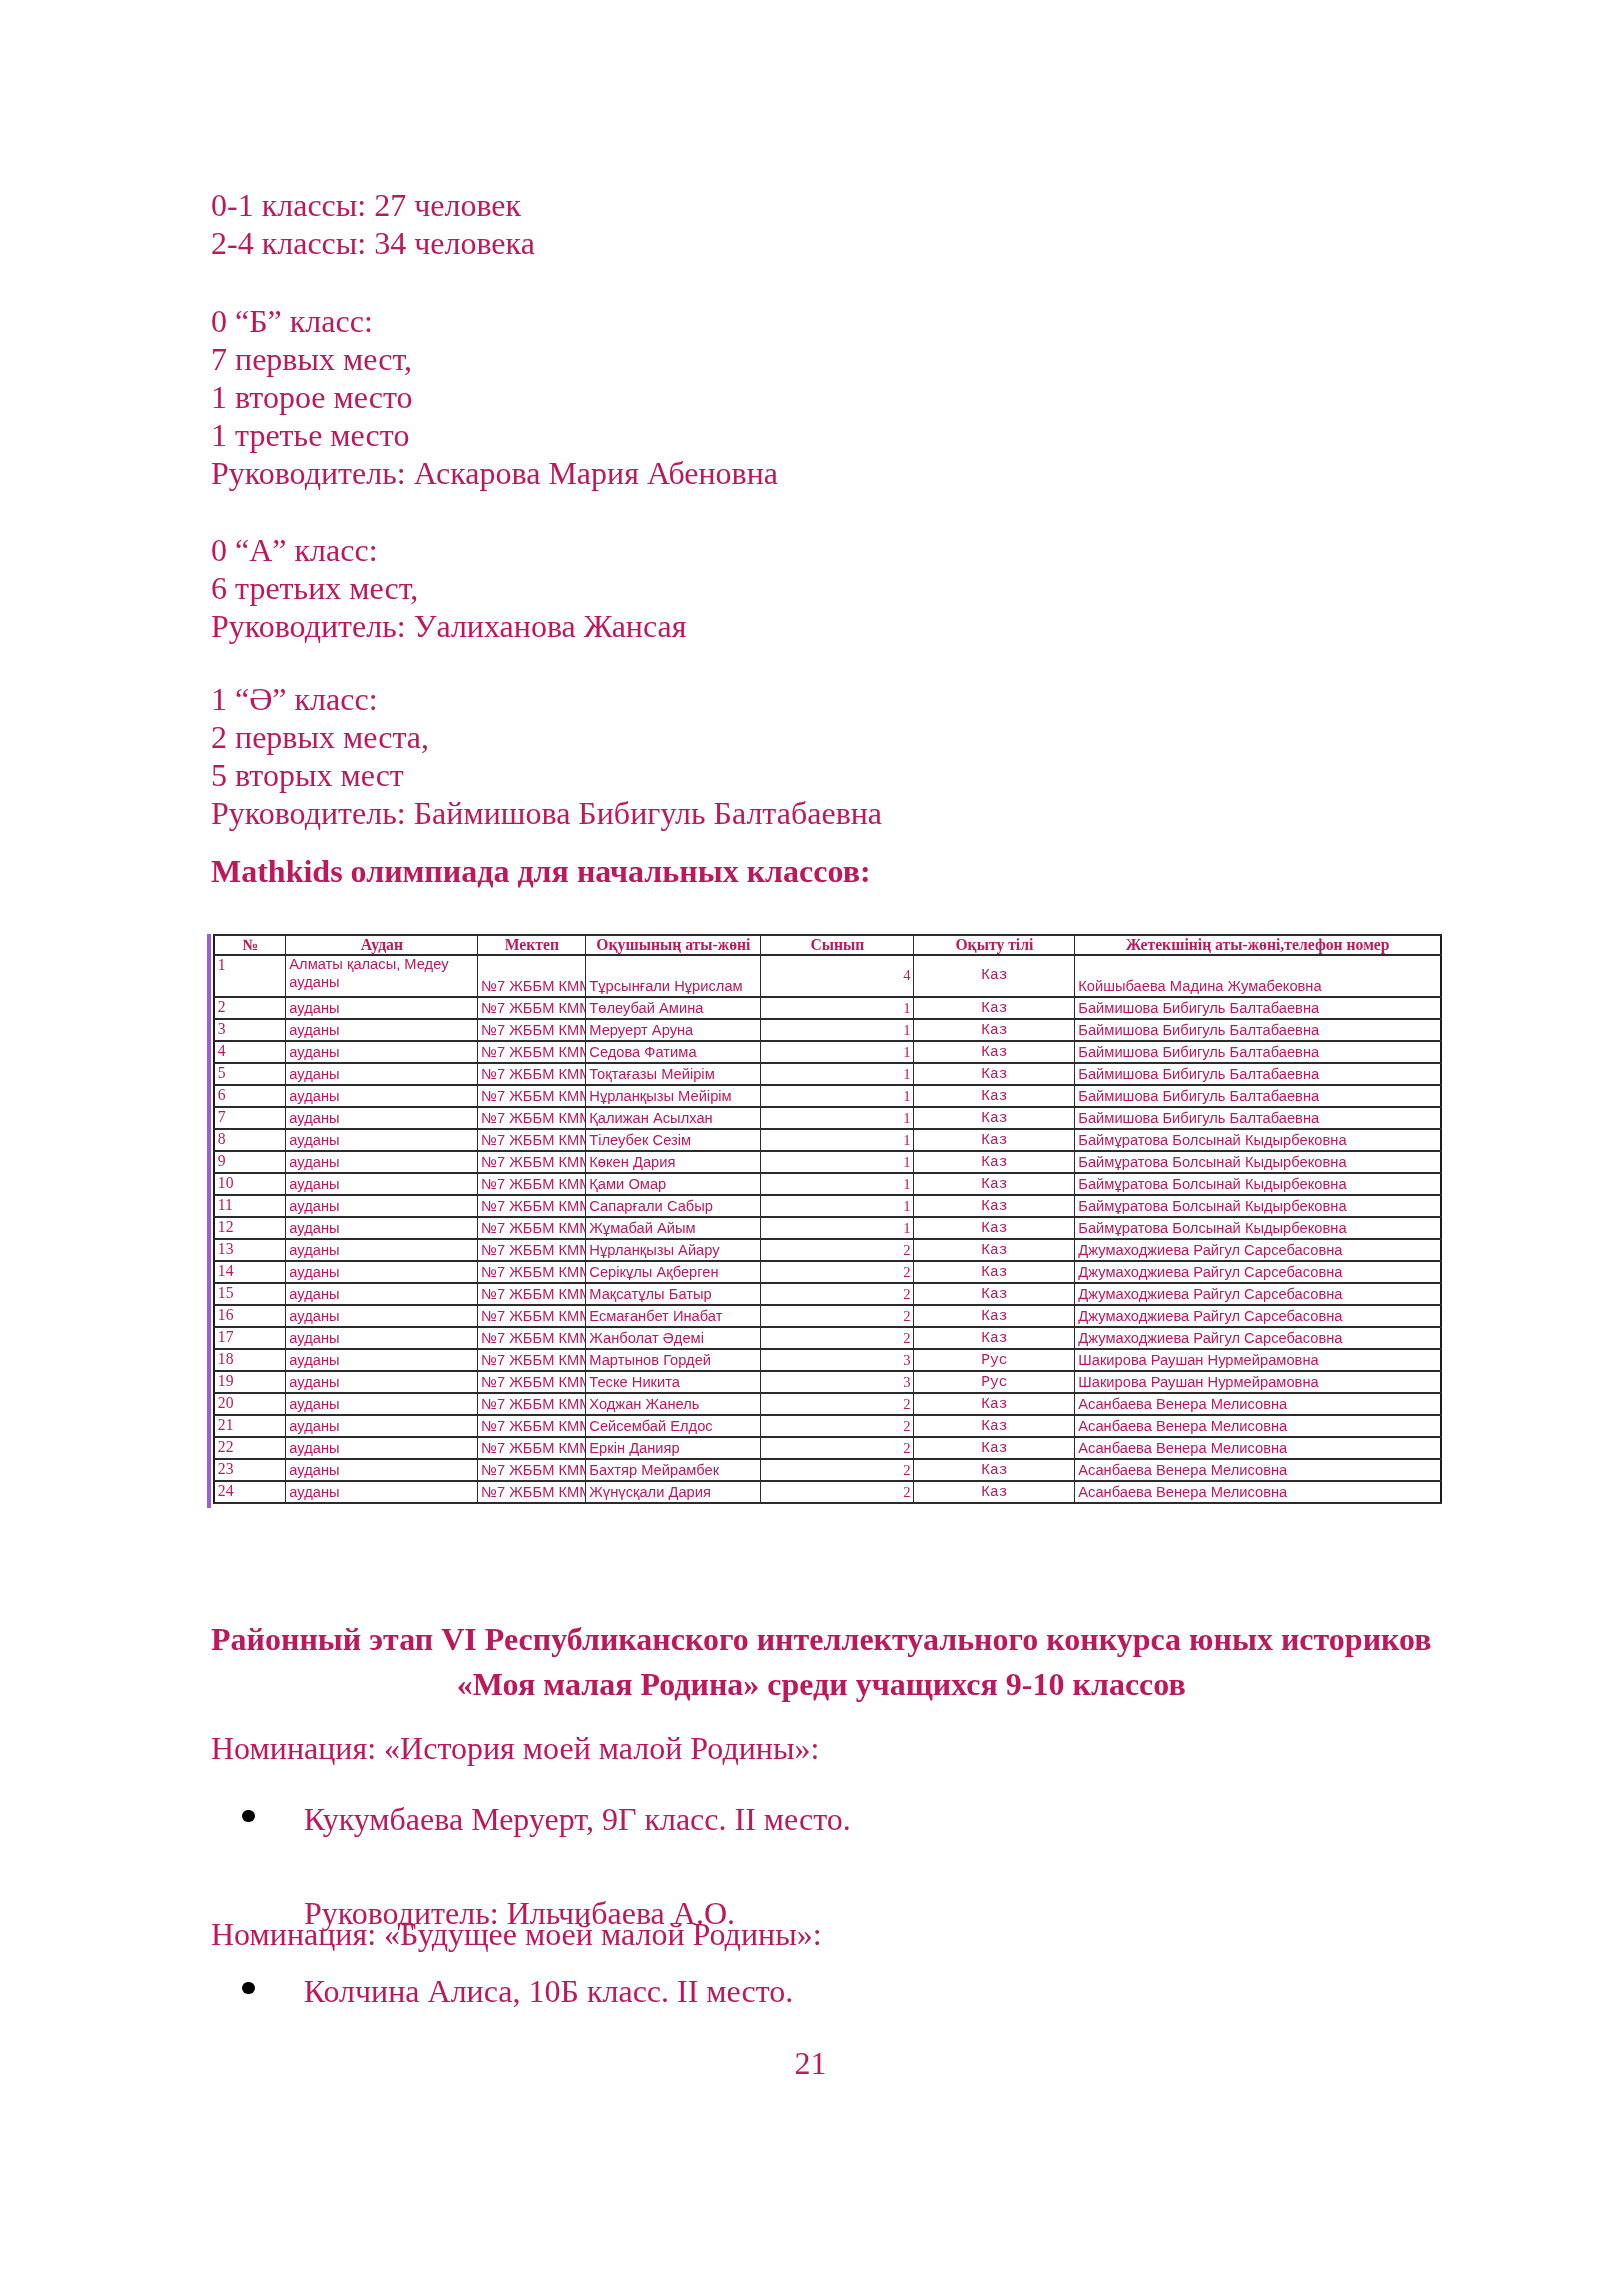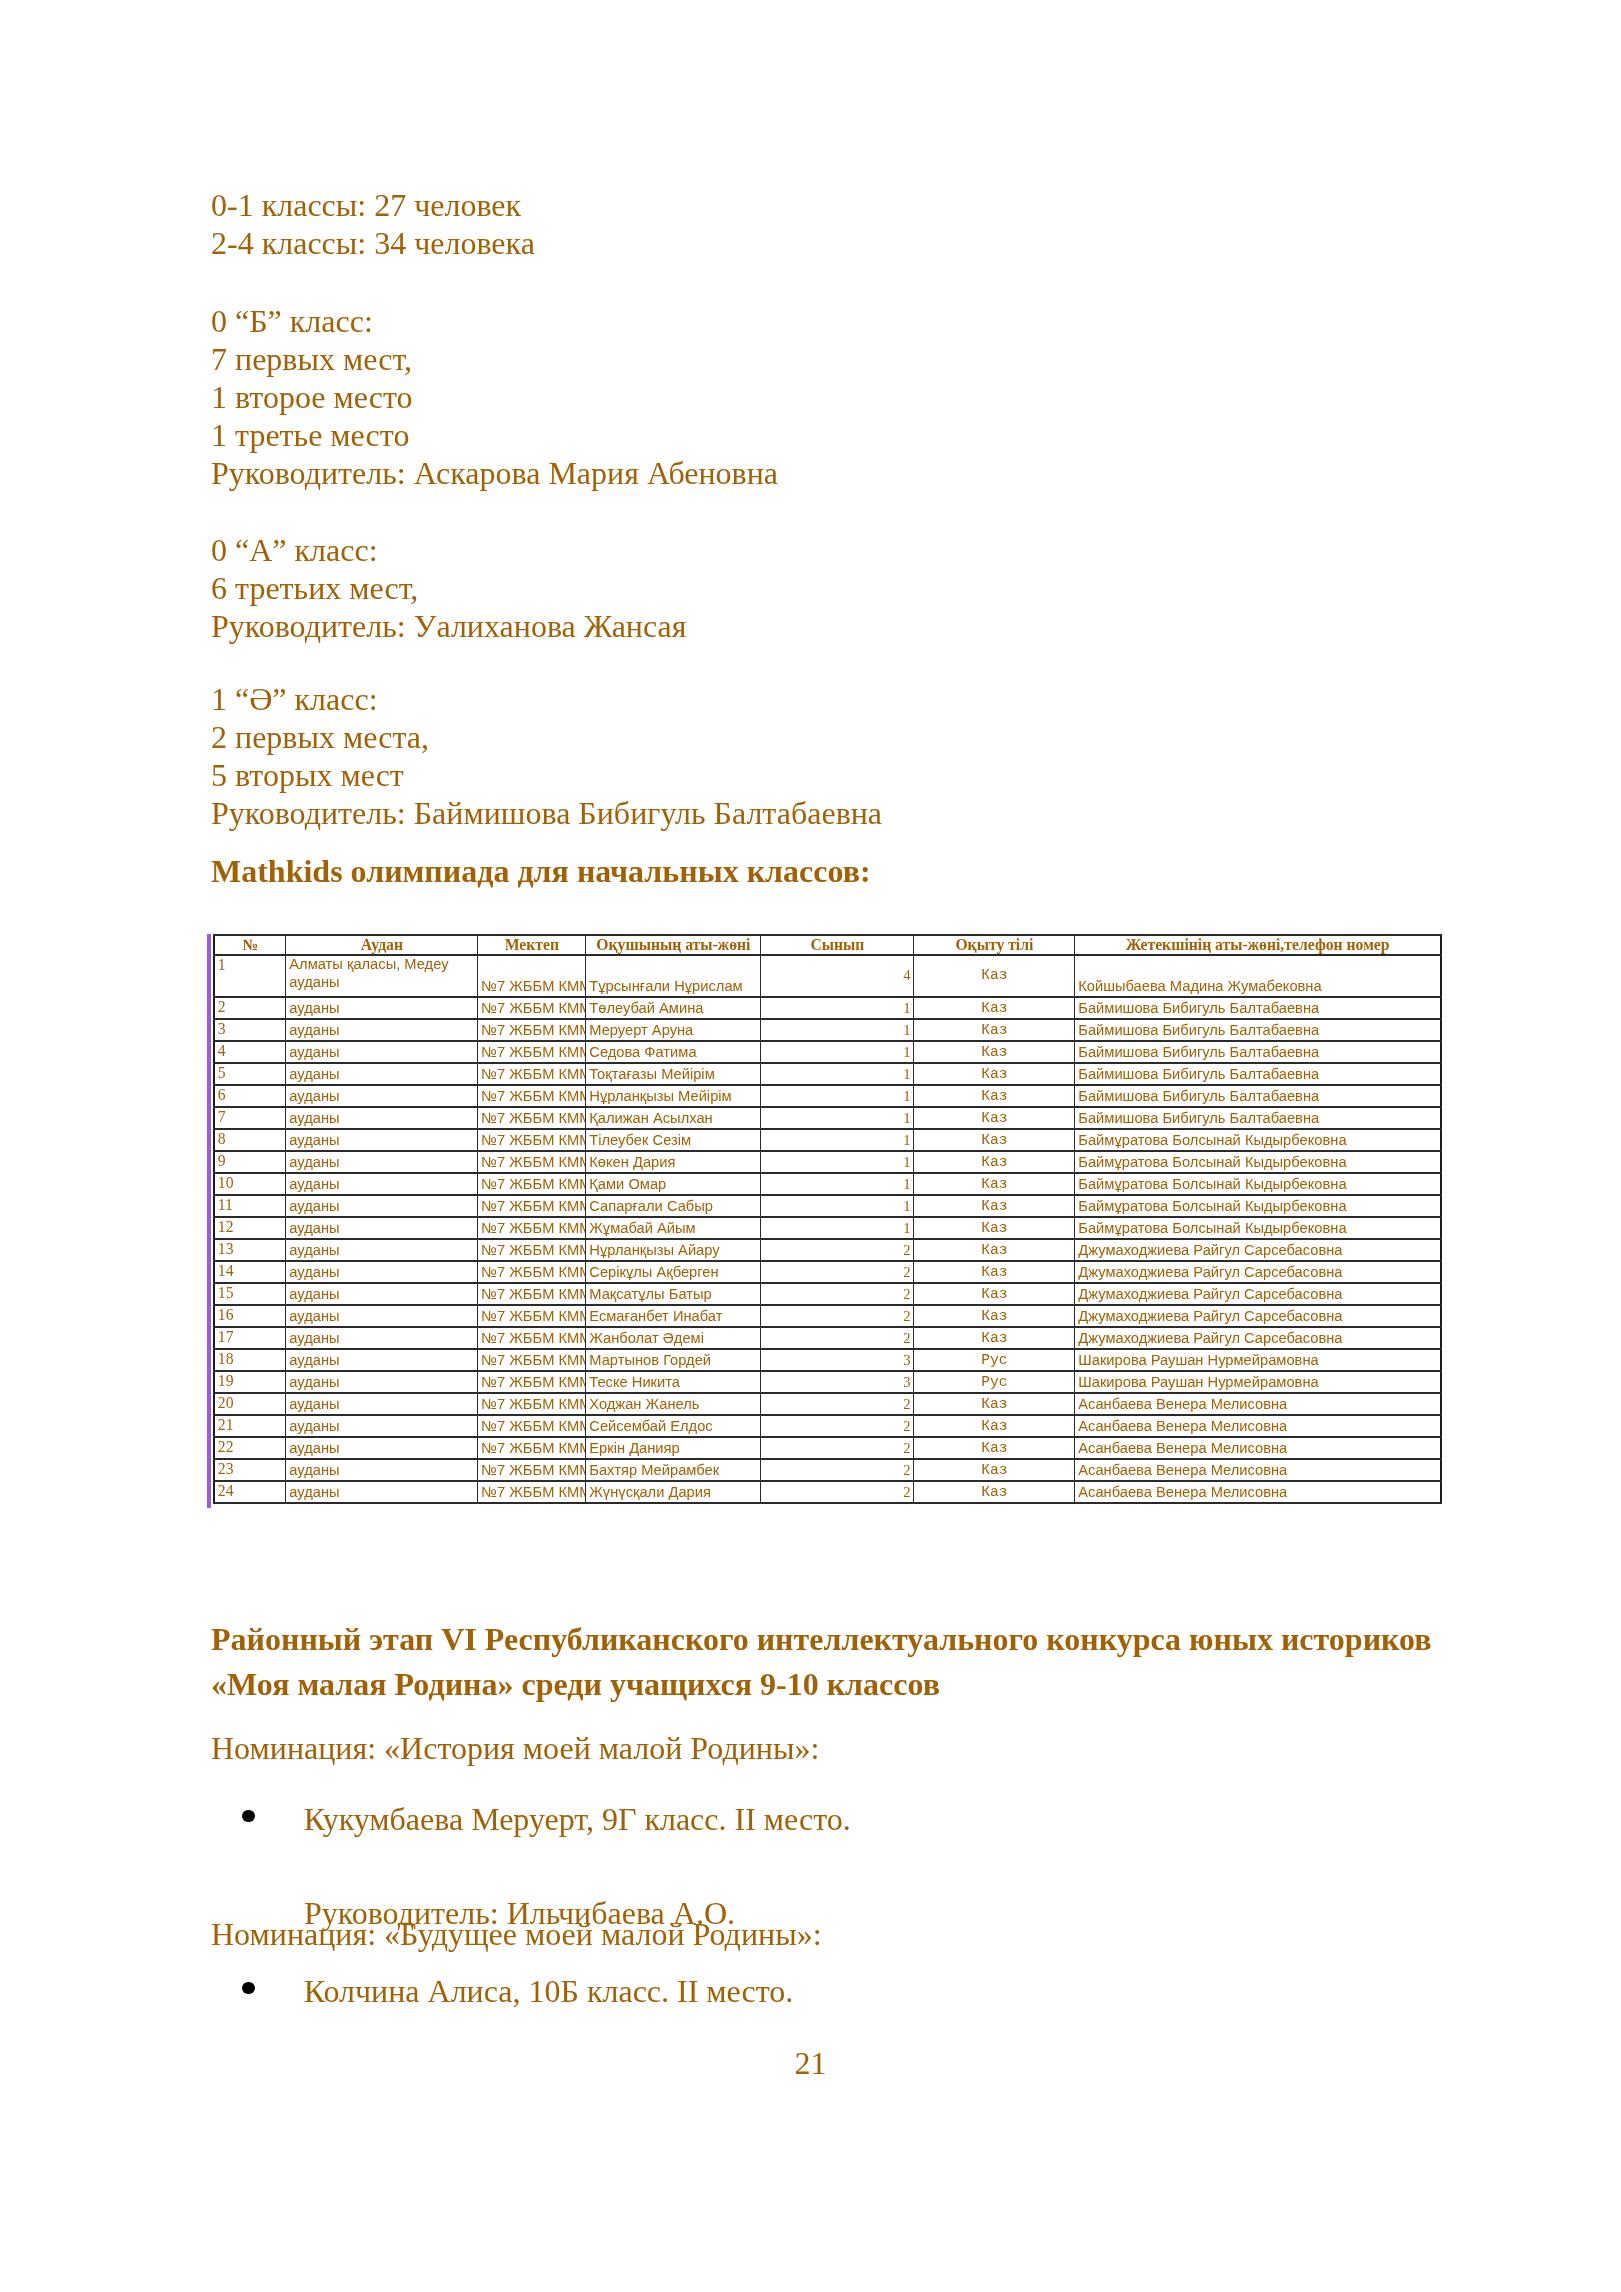--- a/index.html
+++ b/index.html
@@ -3,37 +3,38 @@
 <meta charset="utf-8">
 <style>
   html,body{margin:0;padding:0;background:#e8e8e8;}
   .page{
     position:relative;
     width:1621px;height:2293px;
     background:#ffffff;
     margin:0 auto;
     overflow:hidden;
     font-family:"Liberation Serif", serif;
-    color:#a16207;
+    color:#be185d;
   }
   .textblock{
     position:absolute;
     left:211px;
     font-size:32px;
     line-height:38px;
     white-space:nowrap;
   }
   .bold{font-weight:bold;}
   .heading-block{
     position:absolute;
     left:211px;
     font-size:32px;
     font-weight:bold;
     line-height:45px;
     white-space:nowrap;
+    text-align:center;
   }
   .bullet-item{
     position:absolute;
     left:242px;
     font-size:32px;
     line-height:46px;
     white-space:nowrap;
   }
   .bullet-dot{
     display:inline-block;

